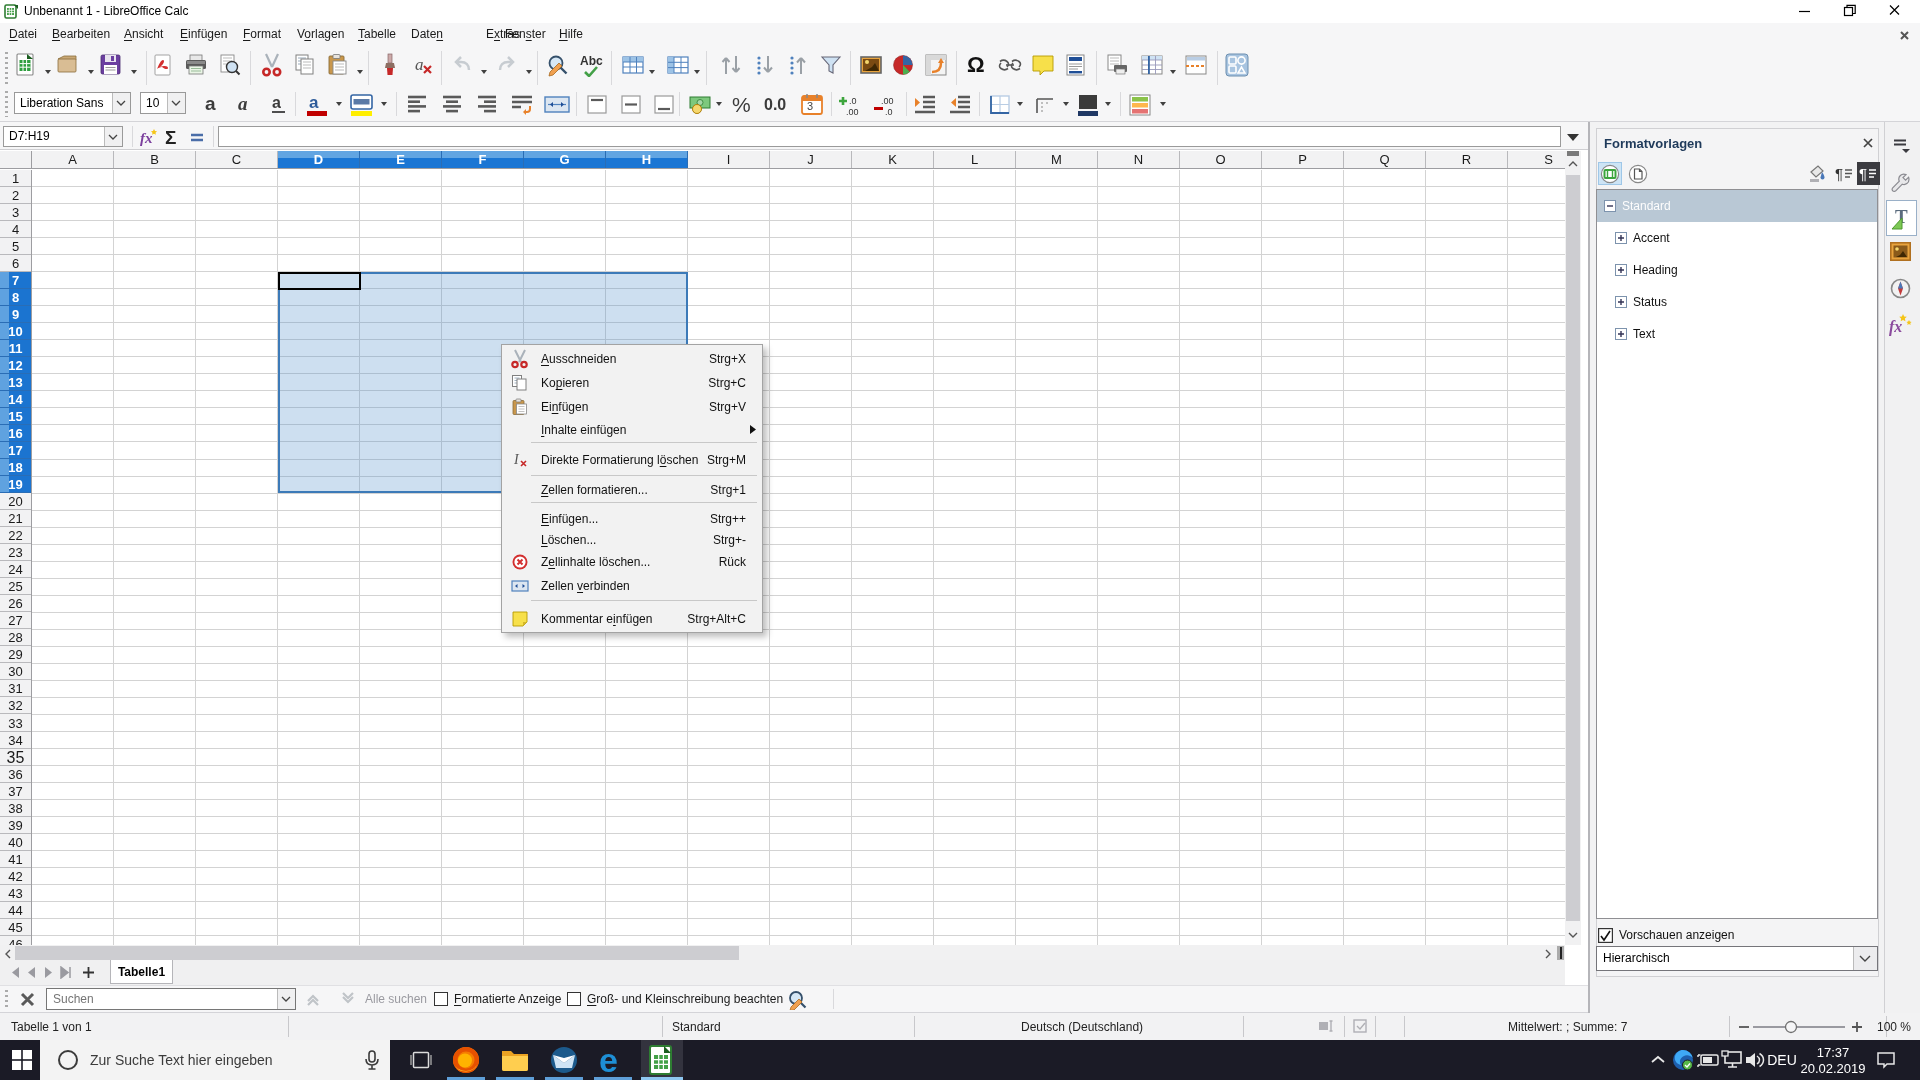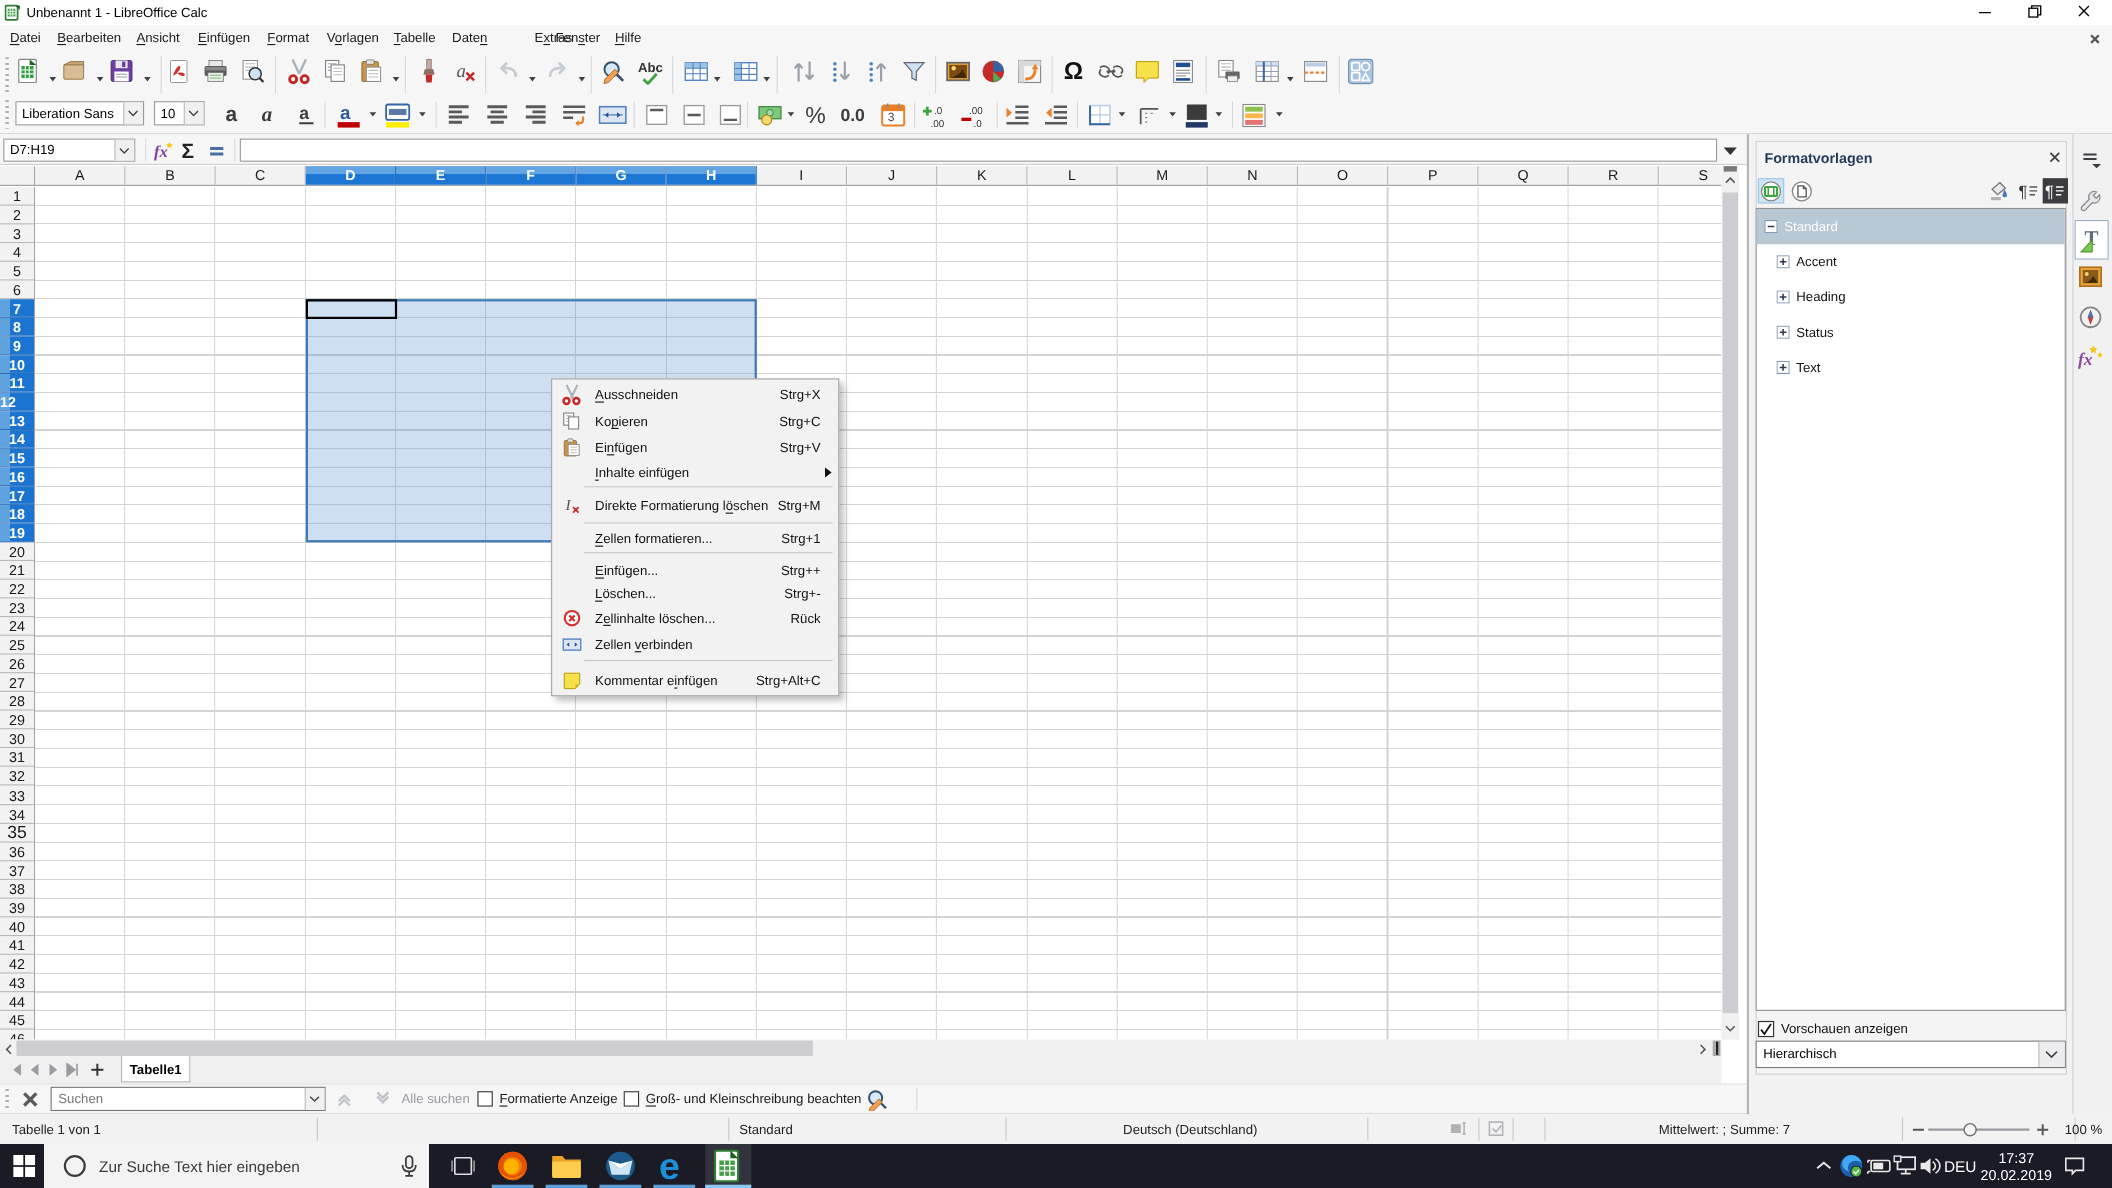--- a/index.html
+++ b/index.html
@@ -423,21 +423,21 @@
     <div style="position:absolute;left:0;top:17.0px;width:31px;height:17.0px;line-height:17.0px;text-align:center;font-size:13px;border-bottom:1px solid #b9b9bc;color:#1a1a1a;">2</div>
     <div style="position:absolute;left:0;top:34.1px;width:31px;height:17.0px;line-height:17.0px;text-align:center;font-size:13px;border-bottom:1px solid #b9b9bc;color:#1a1a1a;">3</div>
     <div style="position:absolute;left:0;top:51.1px;width:31px;height:17.0px;line-height:17.0px;text-align:center;font-size:13px;border-bottom:1px solid #b9b9bc;color:#1a1a1a;">4</div>
     <div style="position:absolute;left:0;top:68.1px;width:31px;height:17.0px;line-height:17.0px;text-align:center;font-size:13px;border-bottom:1px solid #b9b9bc;color:#1a1a1a;">5</div>
     <div style="position:absolute;left:0;top:85.2px;width:31px;height:17.0px;line-height:17.0px;text-align:center;font-size:13px;border-bottom:1px solid #b9b9bc;color:#1a1a1a;">6</div>
     <div style="position:absolute;left:0;top:102.2px;width:31px;height:17.0px;line-height:17.0px;text-align:center;font-size:13px;background:linear-gradient(to right,#5fa2e0 0 9px,#1b74d0 9px 100%);color:#fff;font-weight:bold;border-bottom:1px solid #2a6db5;">7</div>
     <div style="position:absolute;left:0;top:119.2px;width:31px;height:17.0px;line-height:17.0px;text-align:center;font-size:13px;background:linear-gradient(to right,#5fa2e0 0 9px,#1b74d0 9px 100%);color:#fff;font-weight:bold;border-bottom:1px solid #2a6db5;">8</div>
     <div style="position:absolute;left:0;top:136.2px;width:31px;height:17.0px;line-height:17.0px;text-align:center;font-size:13px;background:linear-gradient(to right,#5fa2e0 0 9px,#1b74d0 9px 100%);color:#fff;font-weight:bold;border-bottom:1px solid #2a6db5;">9</div>
     <div style="position:absolute;left:0;top:153.3px;width:31px;height:17.0px;line-height:17.0px;text-align:center;font-size:13px;background:linear-gradient(to right,#5fa2e0 0 9px,#1b74d0 9px 100%);color:#fff;font-weight:bold;border-bottom:1px solid #2a6db5;">10</div>
     <div style="position:absolute;left:0;top:170.3px;width:31px;height:17.0px;line-height:17.0px;text-align:center;font-size:13px;background:linear-gradient(to right,#5fa2e0 0 9px,#1b74d0 9px 100%);color:#fff;font-weight:bold;border-bottom:1px solid #2a6db5;">11</div>
-    <div style="position:absolute;left:0;top:187.3px;width:31px;height:17.0px;line-height:17.0px;font-size:13px;background:linear-gradient(to right,#5fa2e0 0 9px,#1b74d0 9px 100%);color:#fff;font-weight:bold;border-bottom:1px solid #2a6db5;">12</div>
+    <div style="position:absolute;left:0;top:187.3px;width:31px;height:17.0px;line-height:17.0px;text-align:center;font-size:13px;background:linear-gradient(to right,#5fa2e0 0 9px,#1b74d0 9px 100%);color:#fff;font-weight:bold;border-bottom:1px solid #2a6db5;">12</div>
     <div style="position:absolute;left:0;top:204.4px;width:31px;height:17.0px;line-height:17.0px;text-align:center;font-size:13px;background:linear-gradient(to right,#5fa2e0 0 9px,#1b74d0 9px 100%);color:#fff;font-weight:bold;border-bottom:1px solid #2a6db5;">13</div>
     <div style="position:absolute;left:0;top:221.4px;width:31px;height:17.0px;line-height:17.0px;text-align:center;font-size:13px;background:linear-gradient(to right,#5fa2e0 0 9px,#1b74d0 9px 100%);color:#fff;font-weight:bold;border-bottom:1px solid #2a6db5;">14</div>
     <div style="position:absolute;left:0;top:238.4px;width:31px;height:17.0px;line-height:17.0px;text-align:center;font-size:13px;background:linear-gradient(to right,#5fa2e0 0 9px,#1b74d0 9px 100%);color:#fff;font-weight:bold;border-bottom:1px solid #2a6db5;">15</div>
     <div style="position:absolute;left:0;top:255.5px;width:31px;height:17.0px;line-height:17.0px;text-align:center;font-size:13px;background:linear-gradient(to right,#5fa2e0 0 9px,#1b74d0 9px 100%);color:#fff;font-weight:bold;border-bottom:1px solid #2a6db5;">16</div>
     <div style="position:absolute;left:0;top:272.5px;width:31px;height:17.0px;line-height:17.0px;text-align:center;font-size:13px;background:linear-gradient(to right,#5fa2e0 0 9px,#1b74d0 9px 100%);color:#fff;font-weight:bold;border-bottom:1px solid #2a6db5;">17</div>
     <div style="position:absolute;left:0;top:289.5px;width:31px;height:17.0px;line-height:17.0px;text-align:center;font-size:13px;background:linear-gradient(to right,#5fa2e0 0 9px,#1b74d0 9px 100%);color:#fff;font-weight:bold;border-bottom:1px solid #2a6db5;">18</div>
     <div style="position:absolute;left:0;top:306.5px;width:31px;height:17.0px;line-height:17.0px;text-align:center;font-size:13px;background:linear-gradient(to right,#5fa2e0 0 9px,#1b74d0 9px 100%);color:#fff;font-weight:bold;border-bottom:1px solid #2a6db5;">19</div>
     <div style="position:absolute;left:0;top:323.6px;width:31px;height:17.0px;line-height:17.0px;text-align:center;font-size:13px;border-bottom:1px solid #b9b9bc;color:#1a1a1a;">20</div>
     <div style="position:absolute;left:0;top:340.6px;width:31px;height:17.0px;line-height:17.0px;text-align:center;font-size:13px;border-bottom:1px solid #b9b9bc;color:#1a1a1a;">21</div>
     <div style="position:absolute;left:0;top:357.6px;width:31px;height:17.0px;line-height:17.0px;text-align:center;font-size:13px;border-bottom:1px solid #b9b9bc;color:#1a1a1a;">22</div>

